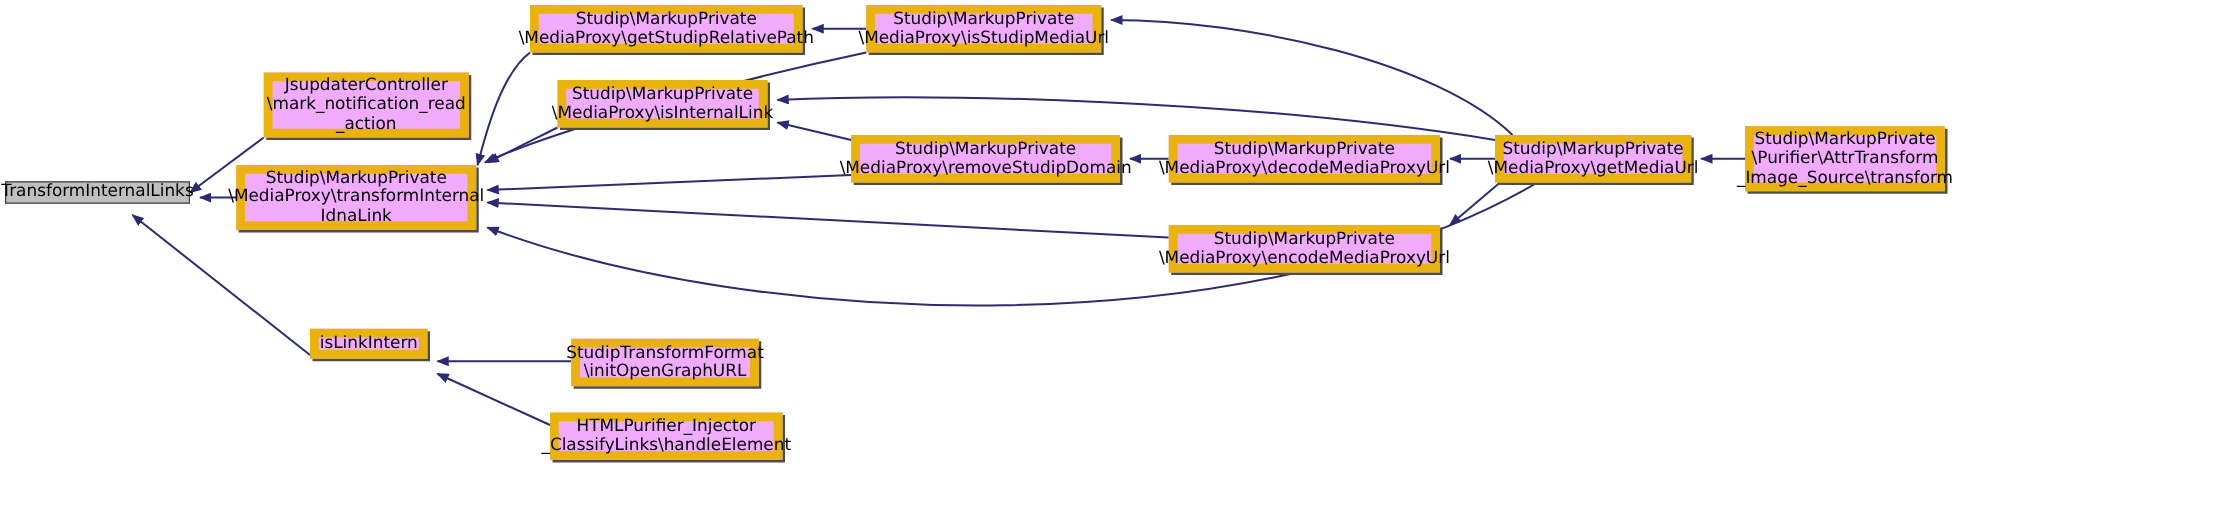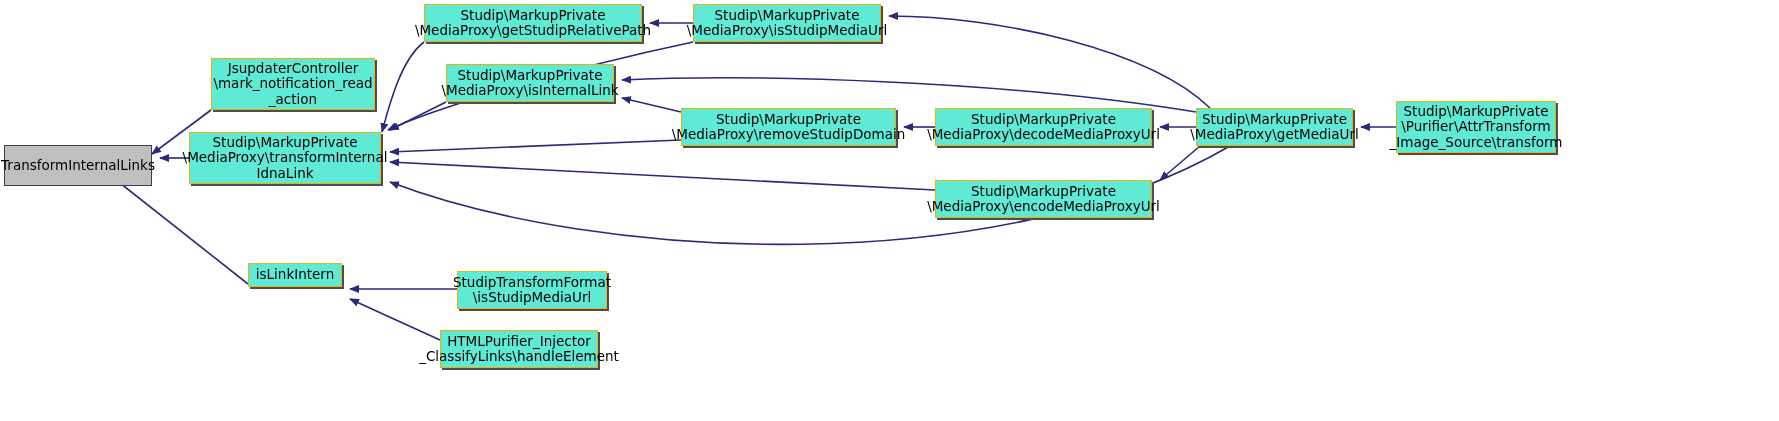--- a/index.html
+++ b/index.html
@@ -19,22 +19,22 @@
     position: absolute;
     left: 0;
     top: 0;
     width: 1779px;
     height: 421px;
     pointer-events: none;
   }
   .node {
     position: absolute;
     box-sizing: border-box;
-    border: 1px solid #eab308;
-    background: #5eead4;
+    border: 7px solid #eab308;
+    background: #f0abfc;
     color: #000000;
     display: flex;
     align-items: center;
     justify-content: center;
     text-align: center;
     font-size: 13.5px;
     line-height: 15.5px;
     letter-spacing: 0px;
     white-space: pre-line;
     z-index: 2;
@@ -73,21 +73,21 @@
         <path d="M 1200,146 L 1160,180" marker-end="url(#ah)" stroke="#2a2a7a" fill="none"></path>
         <path d="M 681,140 L 390,152" marker-end="url(#ah)" stroke="#2a2a7a" fill="none"></path>
         <path d="M 935,190 L 390,162" marker-end="url(#ah)" stroke="#2a2a7a" fill="none"></path>
         <path d="M 1230,146 C 1000,280 600,262 390,182" marker-end="url(#ah)" stroke="#2a2a7a" fill="none"></path>
         <path d="M 1396,127 L 1361,127" marker-end="url(#ah)" stroke="#2a2a7a" fill="none"></path>
         <path d="M 457,289 L 350,289" marker-end="url(#ah)" stroke="#2a2a7a" fill="none"></path>
         <path d="M 440,340 L 350,299" marker-end="url(#ah)" stroke="#2a2a7a" fill="none"></path>
       </g>
   </svg>
   <div id="node-layer">
-      <div class="node current" style="left: 4px; top: 145px; width: 148px; height: 41px;">TransformInternalLinks</div>
+      <div class="node current" style="left: 4px; top: 145px; width: 148px; height: 18px;">TransformInternalLinks</div>
       <div class="node shadow" style="left: 211px; top: 58px; width: 164px; height: 52px;">JsupdaterController
 \mark_notification_read
 _action</div>
       <div class="node shadow" style="left: 189px; top: 132px; width: 192px; height: 52px;">Studip\MarkupPrivate
 \MediaProxy\transformInternal
 IdnaLink</div>
       <div class="node shadow" style="left: 424px; top: 4px; width: 218px; height: 38px;">Studip\MarkupPrivate
 \MediaProxy\getStudipRelativePath</div>
       <div class="node shadow" style="left: 693px; top: 4px; width: 188px; height: 38px;">Studip\MarkupPrivate
 \MediaProxy\isStudipMediaUrl</div>
@@ -99,17 +99,17 @@
 \MediaProxy\decodeMediaProxyUrl</div>
       <div class="node shadow" style="left: 935px; top: 180px; width: 217px; height: 38px;">Studip\MarkupPrivate
 \MediaProxy\encodeMediaProxyUrl</div>
       <div class="node shadow" style="left: 1196px; top: 108px; width: 157px; height: 38px;">Studip\MarkupPrivate
 \MediaProxy\getMediaUrl</div>
       <div class="node shadow" style="left: 1396px; top: 101px; width: 160px; height: 52px;">Studip\MarkupPrivate
 \Purifier\AttrTransform
 _Image_Source\transform</div>
       <div class="node shadow" style="left: 248px; top: 263px; width: 94px; height: 24px;">isLinkIntern</div>
       <div class="node shadow" style="left: 457px; top: 271px; width: 150px; height: 38px;">StudipTransformFormat
-\isStudipMediaUrl</div>
-      <div class="node shadow" style="left: 440px; top: 330px; width: 158px; height: 38px;">HTMLPurifier_Injector
+\initOpenGraphURL</div>
+      <div class="node shadow" style="left: 440px; top: 330px; width: 186px; height: 38px;">HTMLPurifier_Injector
 _ClassifyLinks\handleElement</div>
     </div>
 </div>
 
 </body></html>

